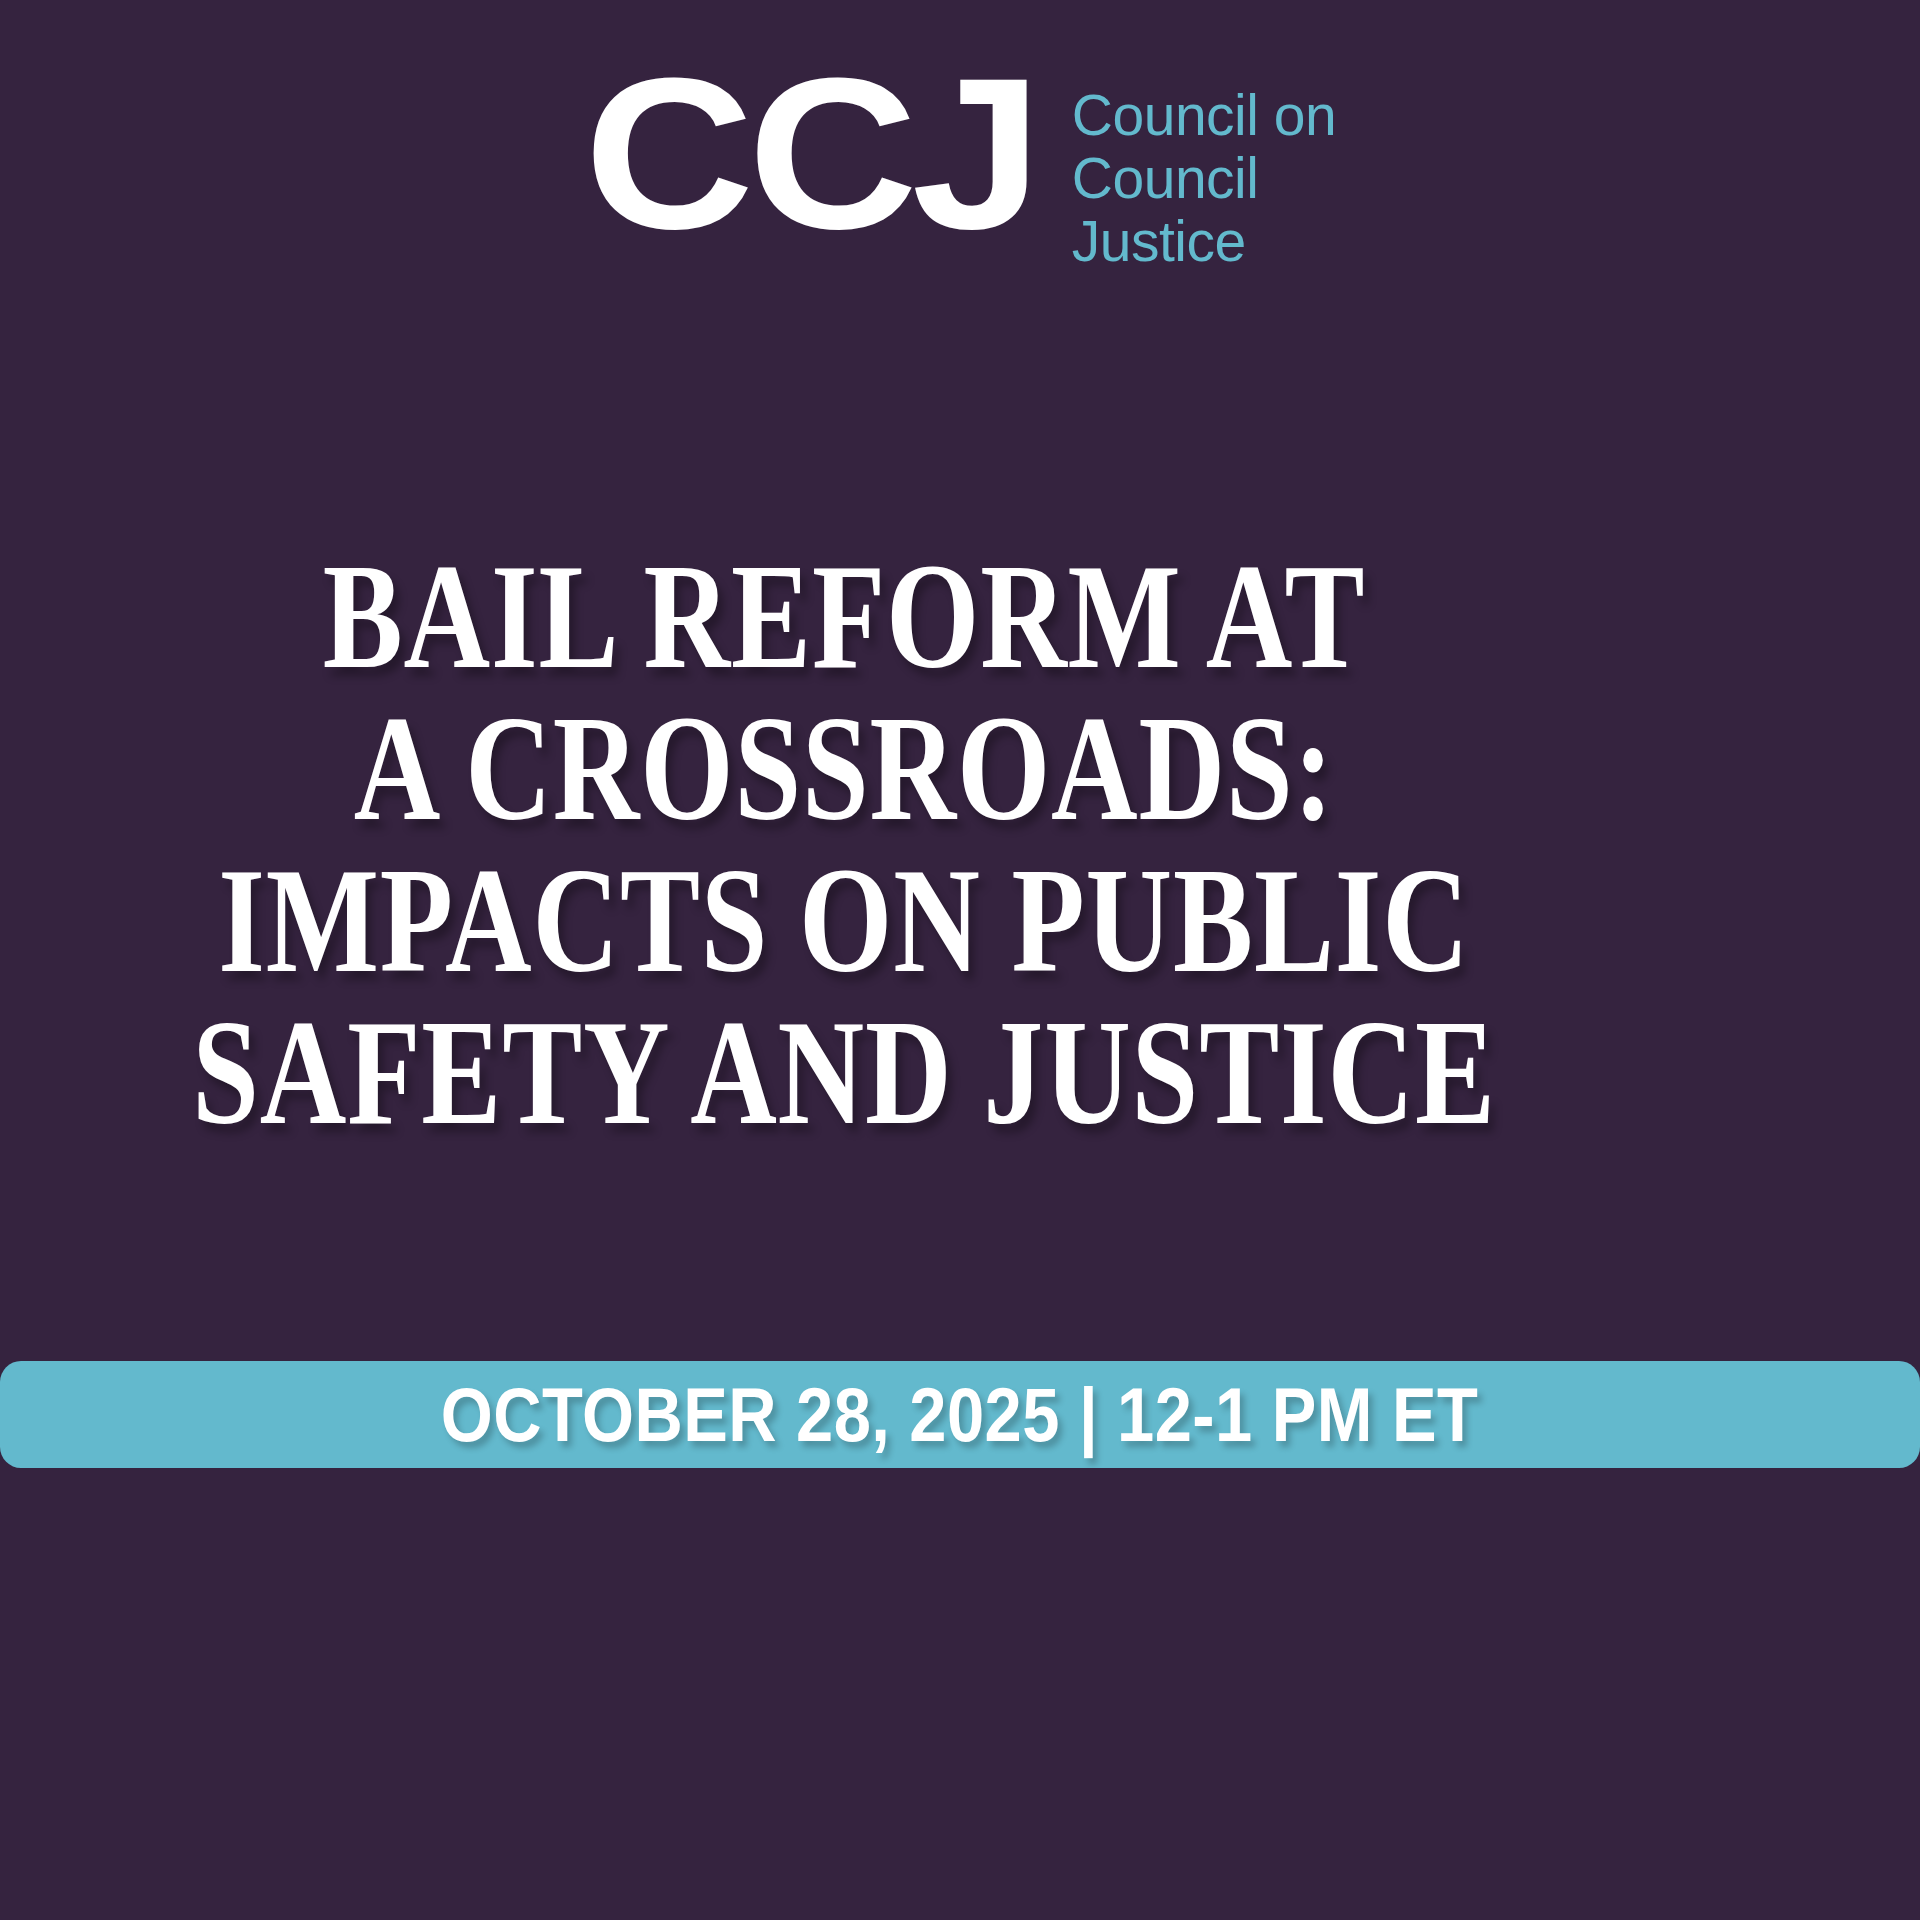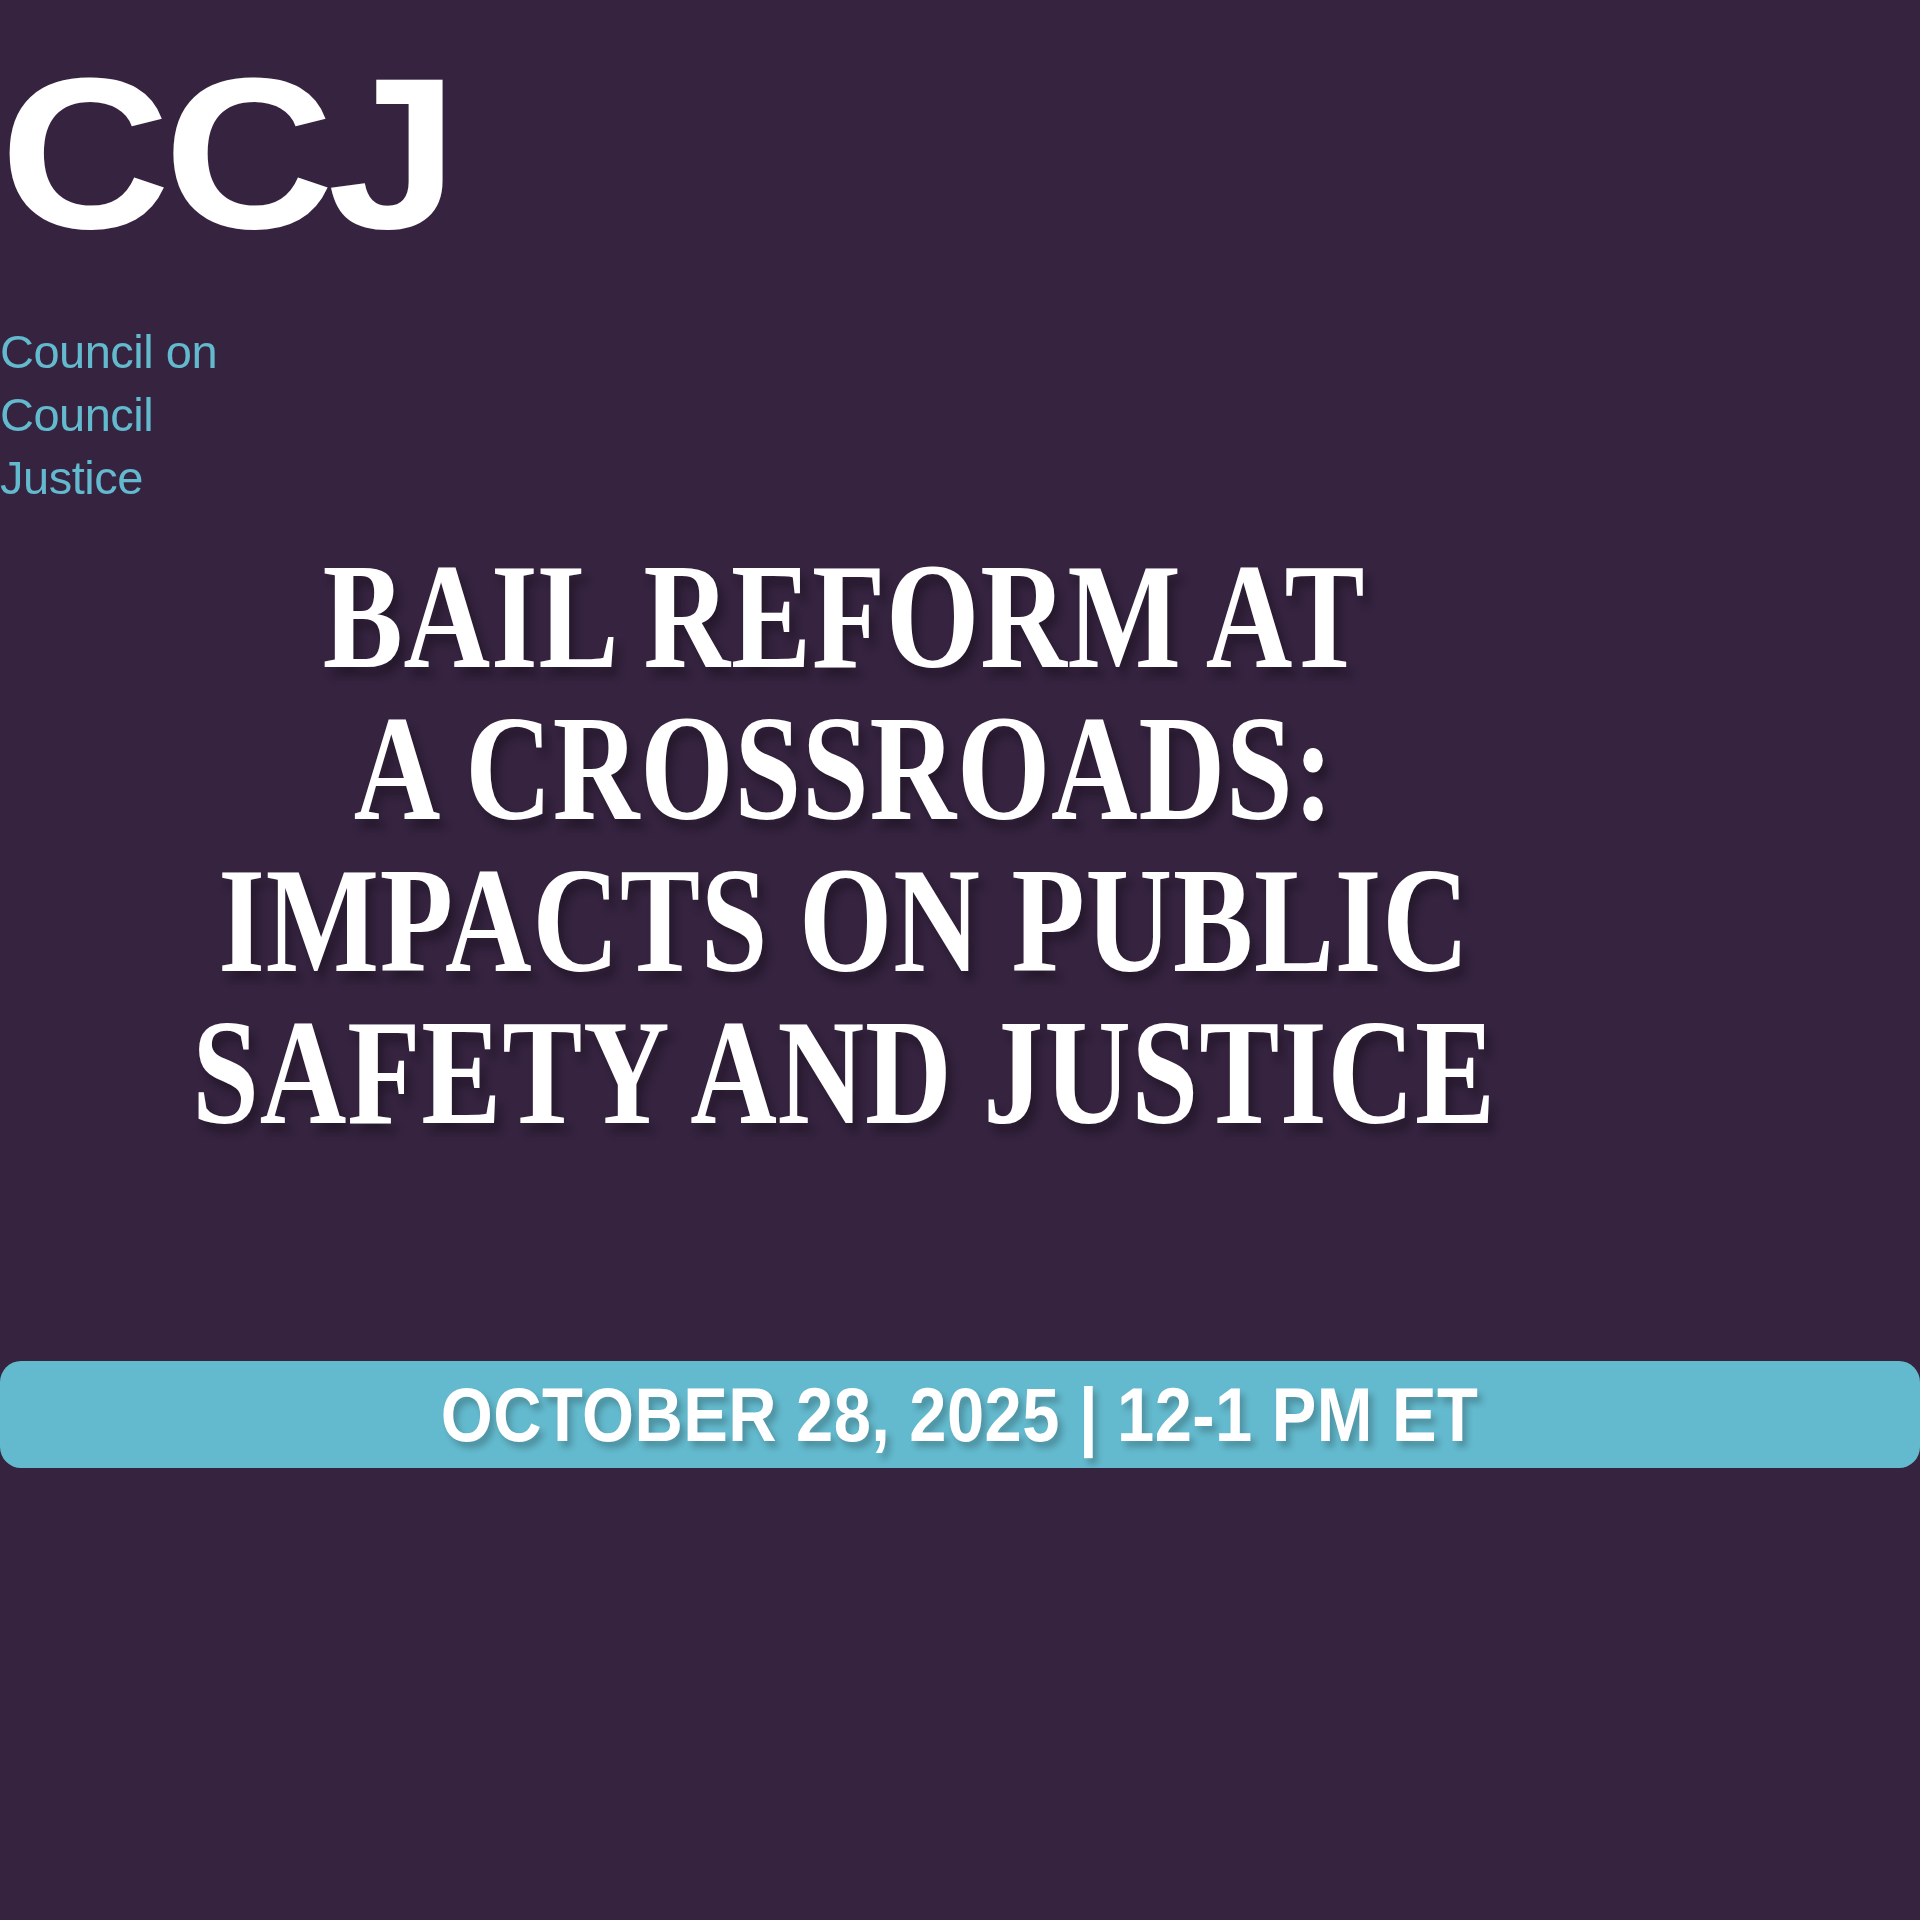--- a/index.html
+++ b/index.html
@@ -16,42 +16,42 @@
     font-family: "Liberation Sans", sans-serif;
   }
 
   
   .logo-block {
     position: absolute;
     left: 0;
     top: 68px;
     width: 1920px;
     display: flex;
-    flex-direction: column;
+    flex-direction: row;
     align-items: flex-start;
     justify-content: center;
     gap: 36px;
   }
   .logo-mark {
     display: block;
     width: 452px;
     height: 200px;
     flex: 0 0 auto;
   }
   .logo-words {
     display: flex;
     flex-direction: column;
     justify-content: flex-start;
     padding-top: 16px;
   }
   .logo-words span {
     display: block;
     color: #63b9cd;
     font-family: "Liberation Sans", sans-serif;
-    font-size: 47px;
+    font-size: 57px;
     line-height: 63px;
     font-weight: 400;
     letter-spacing: -0.5px;
     white-space: nowrap;
   }
 
   
   .title-block {
     position: absolute;
     left: 0;

